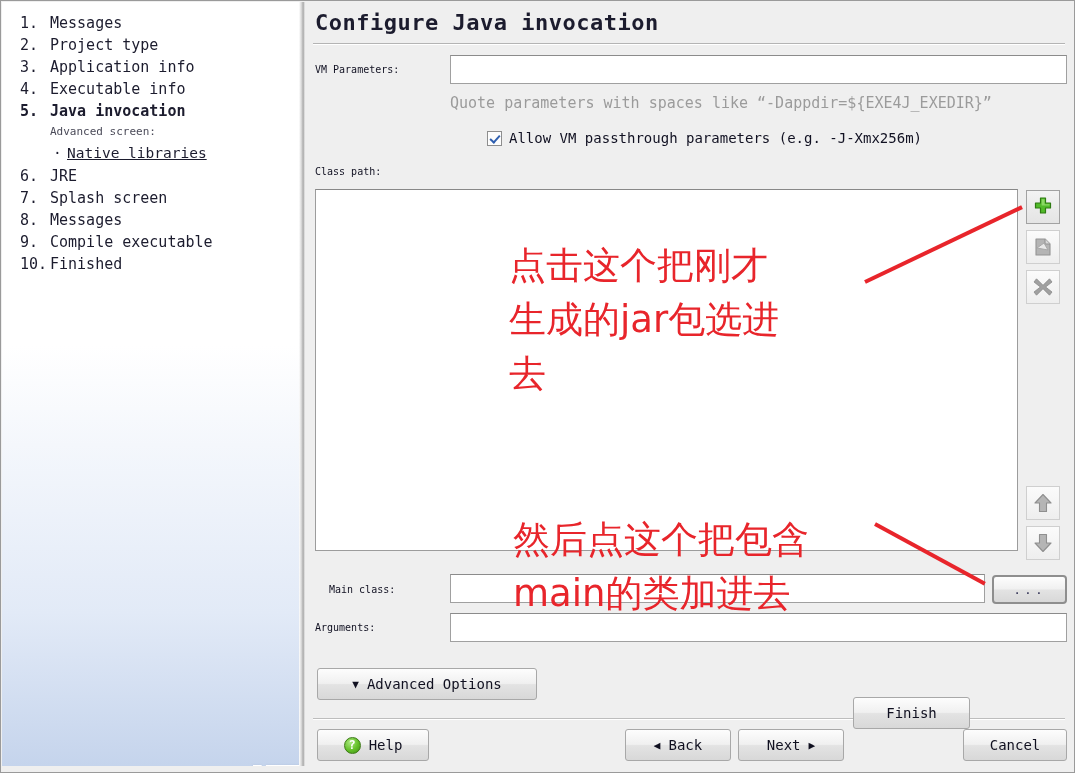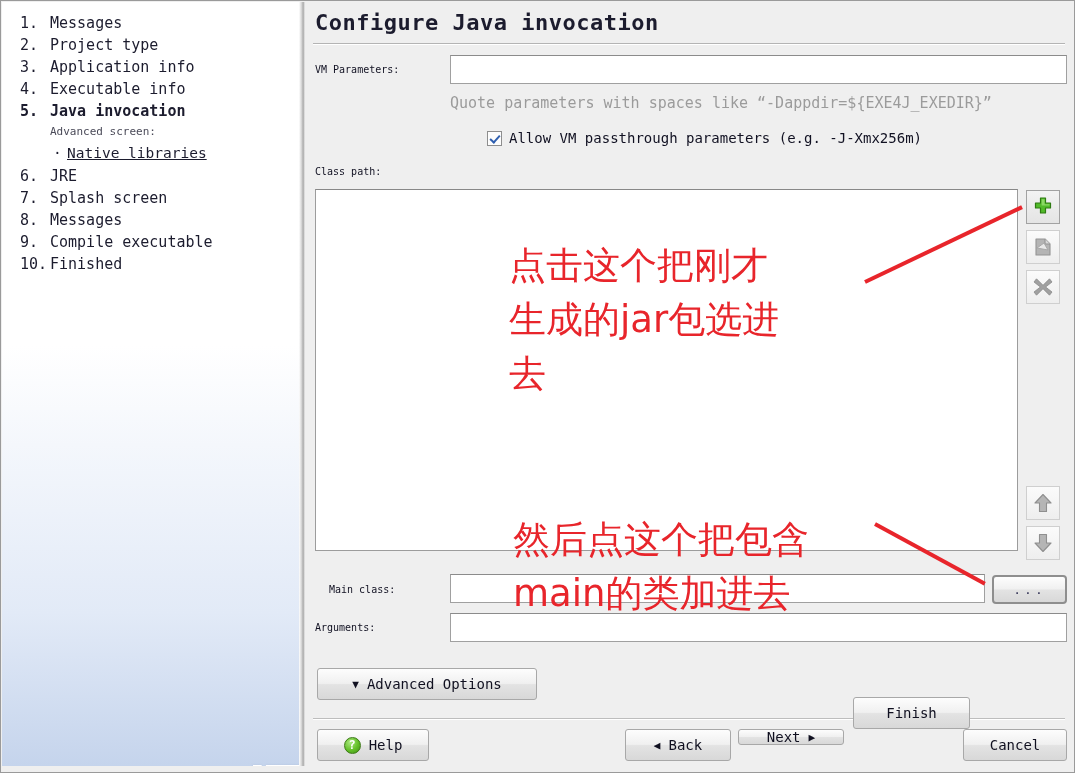--- a/index.html
+++ b/index.html
@@ -406,21 +406,21 @@
     <div class="btn" style="left:12px; top:727px; width:112px; height:32px;">
       <span class="helpicon">?</span>
       <span>Help</span>
     </div>
 
     <div class="btn" style="left:320px; top:727px; width:106px; height:32px;">
       <span style="font-size:11px;">◀</span>
       <span>Back</span>
     </div>
 
-    <div class="btn" style="left:433px; top:727px; width:106px; height:16px;">
+    <div class="btn" style="left:433px; top:727px; width:106px; height:32px;">
       <span>Next</span>
       <span style="font-size:11px;">▶</span>
     </div>
 
     <div class="btn" style="left:548px; top:695px; width:117px; height:32px;">
       <span>Finish</span>
     </div>
 
     <div class="btn" style="left:658px; top:727px; width:104px; height:32px;">
       <span>Cancel</span>

